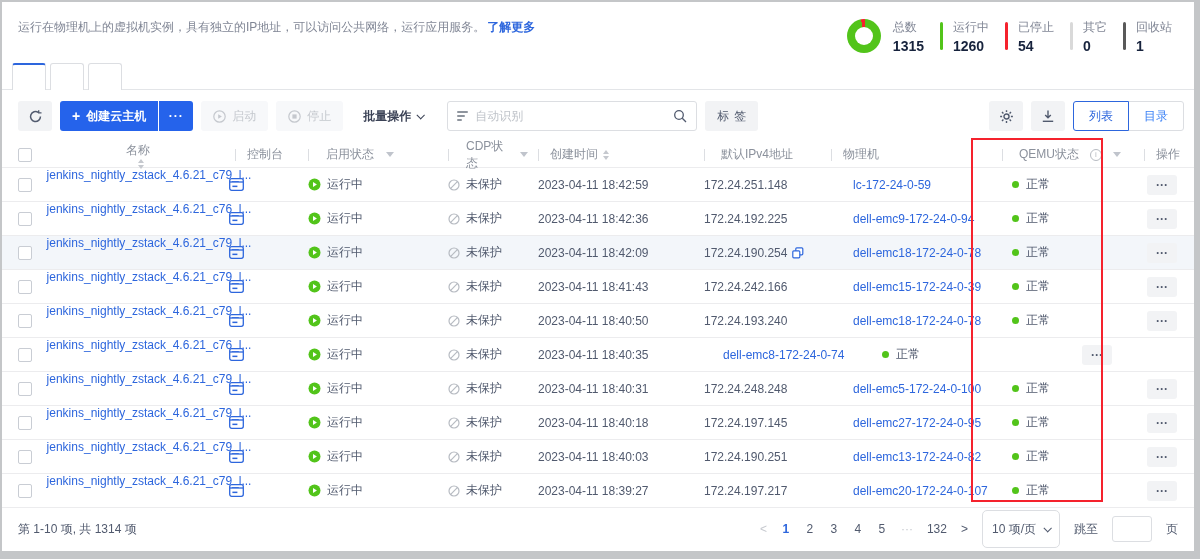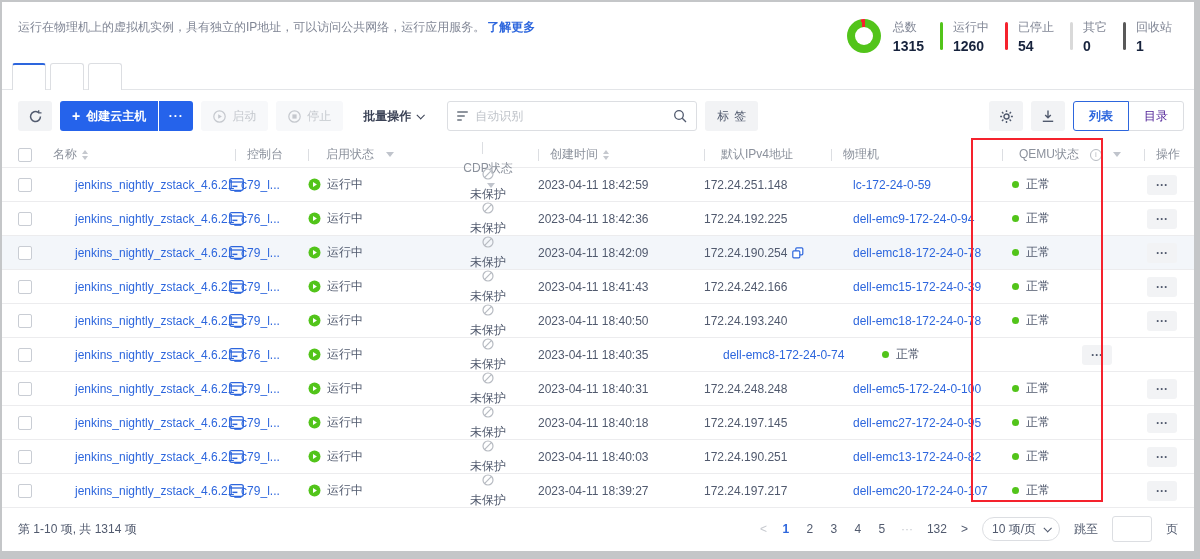--- a/index.html
+++ b/index.html
@@ -40,36 +40,36 @@
   .chev { width:6px; height:6px; border-right:1.4px solid currentColor; border-bottom:1.4px solid currentColor; transform:rotate(45deg) translateY(-1px); display:inline-block; }
   .search { width:250px; height:30px; border:1px solid #dcdee2; border-radius:3px; display:flex; align-items:center; gap:7px; padding:0 9px; margin-left:4px; background:#fff; }
   .search input { flex:1; border:none; outline:none; font-size:12px; color:#515a6e; font-family:inherit; }
   .search input::placeholder { color:#bfc3c9; }
   .filter-lines { display:flex; flex-direction:column; gap:2.5px; }
   .filter-lines i { height:1.6px; background:#8f959e; border-radius:1px; display:block; }
   .filter-lines i:nth-child(1){ width:11px; } .filter-lines i:nth-child(2){ width:8px; } .filter-lines i:nth-child(3){ width:5px; }
   .tag-btn { letter-spacing:5px; padding-right:7px; }
   .spacer { flex:1; }
   .toggle-group { display:flex; }
-  .toggle { height:30px; padding:0 15px; background:#fff; border:1px solid #dcdee2; color:#4c1d95; font-size:12px; display:flex; align-items:center; cursor:pointer; }
-  .toggle:first-child { border-radius:3px 0 0 3px;font-weight:bold; }
+  .toggle { height:30px; padding:0 15px; background:#fff; border:1px solid #dcdee2; color:#3b82f6; font-size:12px; display:flex; align-items:center; cursor:pointer; }
+  .toggle:first-child { border-radius:3px 0 0 3px; }
   .toggle:last-child { border-radius:0 3px 3px 0; margin-left:-1px; }
   .toggle.active { border-color:#2d66dd; color:#2d66dd; z-index:1; }
 
   
   .thead, .row { display:flex; align-items:center; padding-left:16px; }
   .thead { height:26px; color:#8b919c; border-bottom:1px solid #ececee; }
   .row { height:34px; border-bottom:1px solid #ececee; color:#515a6e; }
   .row.highlight { background:#f3f6fa; }
   .cell { display:flex; align-items:center; height:100%; }
   .col-check { width:32px; }
-  .col-name { width:173px; padding-left:3px; }
+  .col-name { width:173px; padding-left:3px;flex-direction:column; }
   .col-console { width:75px; padding-left:6px; }
   .col-enable { width:142px; padding-left:10px; gap:6px; }
-  .col-cdp { width:88px; padding-left:8px; gap:6px;flex-direction:column; }
+  .col-cdp { width:88px; padding-left:8px; gap:6px; }
   .col-created { width:160px; padding-left:10px; }
   .col-ip { width:130px; padding-left:16px; gap:5px; }
   .col-host { width:174px; padding-left:13px; }
   .col-qemu { width:138px; padding-left:20px; gap:7px; }
   .col-ops { flex:1; justify-content:center; }
   .thead .col-console { padding-left:12px; }
   .thead .col-qemu { padding-left:10px; gap:5px; }
   .hdr-sep::before { content:''; width:1px; height:12px; background:#dcdee2; margin-right:11px; flex:0 0 auto; }
   .checkbox { width:14px; height:14px; border:1px solid #c9cdd4; border-radius:2px; background:#fff; display:inline-block; cursor:pointer; }
   .sort { display:inline-flex; flex-direction:column; gap:2px; margin-left:5px; }
@@ -85,21 +85,21 @@
   .status-text { color:#515a6e; }
 
   
   .tfoot { height:42px; display:flex; align-items:center; justify-content:space-between; padding:0 16px; color:#515a6e; }
   .pagination { display:flex; align-items:center; gap:14px; }
   .page-num { cursor:pointer; min-width:10px; text-align:center; }
   .page-num.active { color:#2d66dd; font-weight:700; }
   .page-num.dots { color:#c5c8ce; }
   .page-prev { color:#c5c8ce; cursor:default; }
   .page-next { cursor:pointer; }
-  .page-size { height:24px; border:1px solid #dcdee2; border-radius:13px; display:flex; align-items:center; gap:8px; padding:0 9px; cursor:pointer; background:#fff; }
+  .page-size { height:38px; border:1px solid #dcdee2; border-radius:5px; display:flex; align-items:center; gap:8px; padding:0 9px; cursor:pointer; background:#fff; }
   .jump-input { width:40px; height:26px; border:1px solid #dcdee2; border-radius:3px; outline:none; padding:0 4px; font-family:inherit; }
 
   
   .red-box { position:absolute; left:969px; top:136px; width:132px; height:364px; border:2px solid #f5222d; pointer-events:none; z-index:9; }
 
   svg { display:block; }
 </style>
 </head>
 <body>
 

